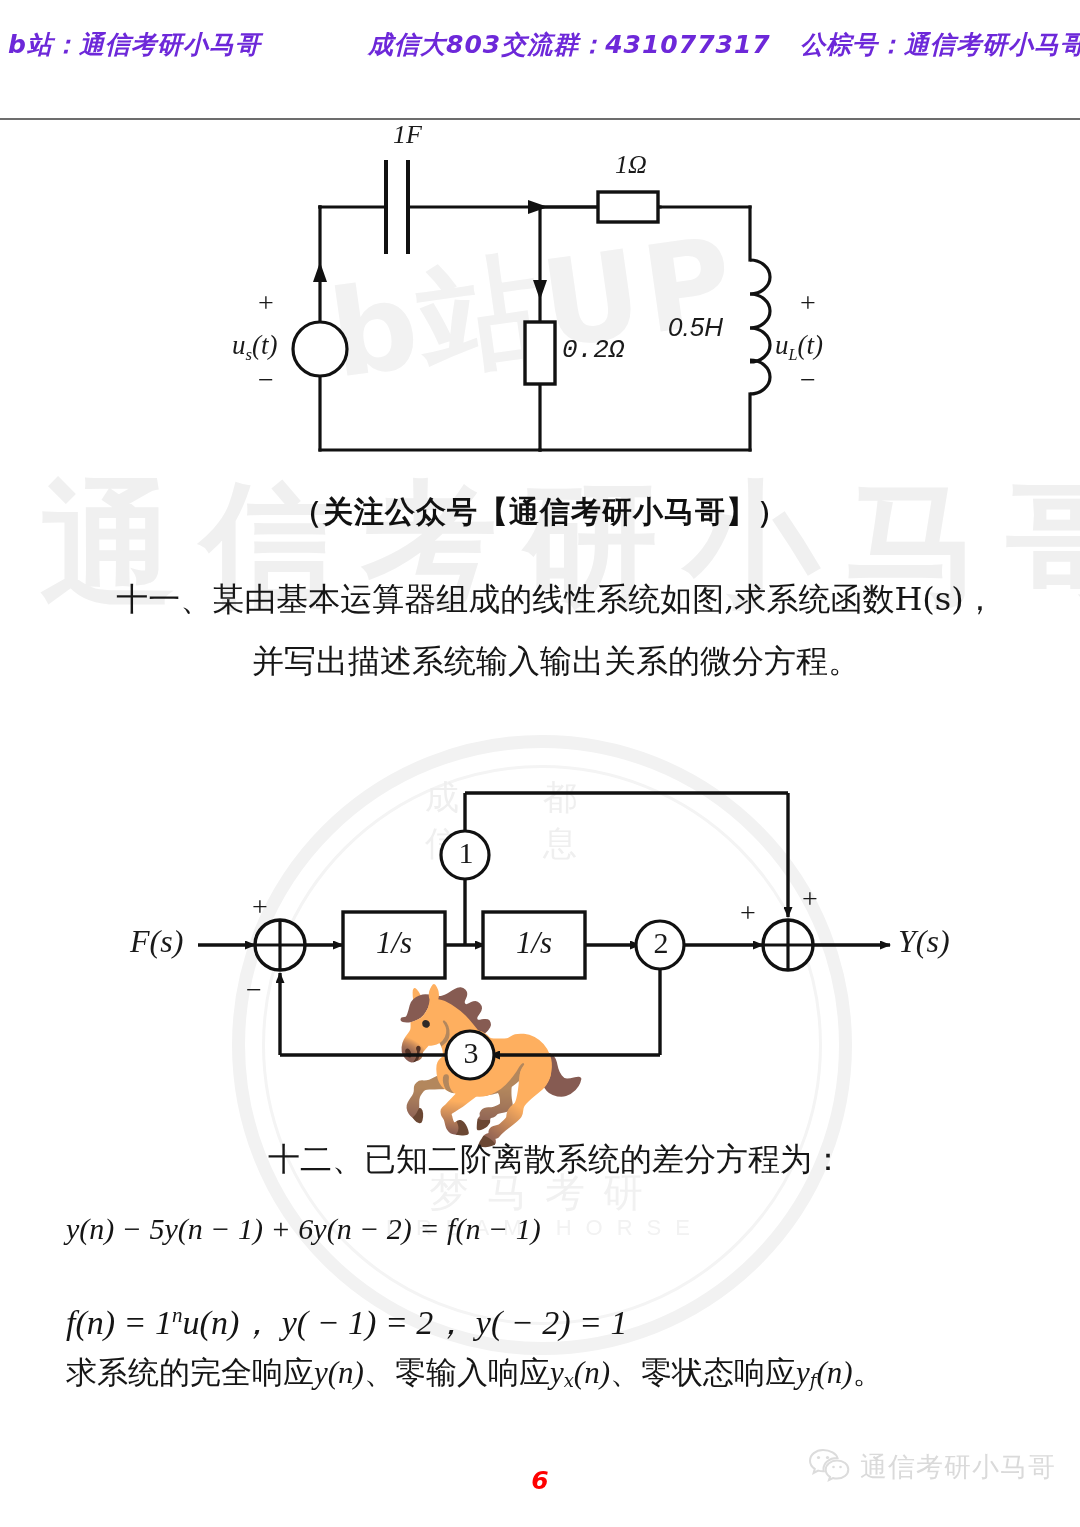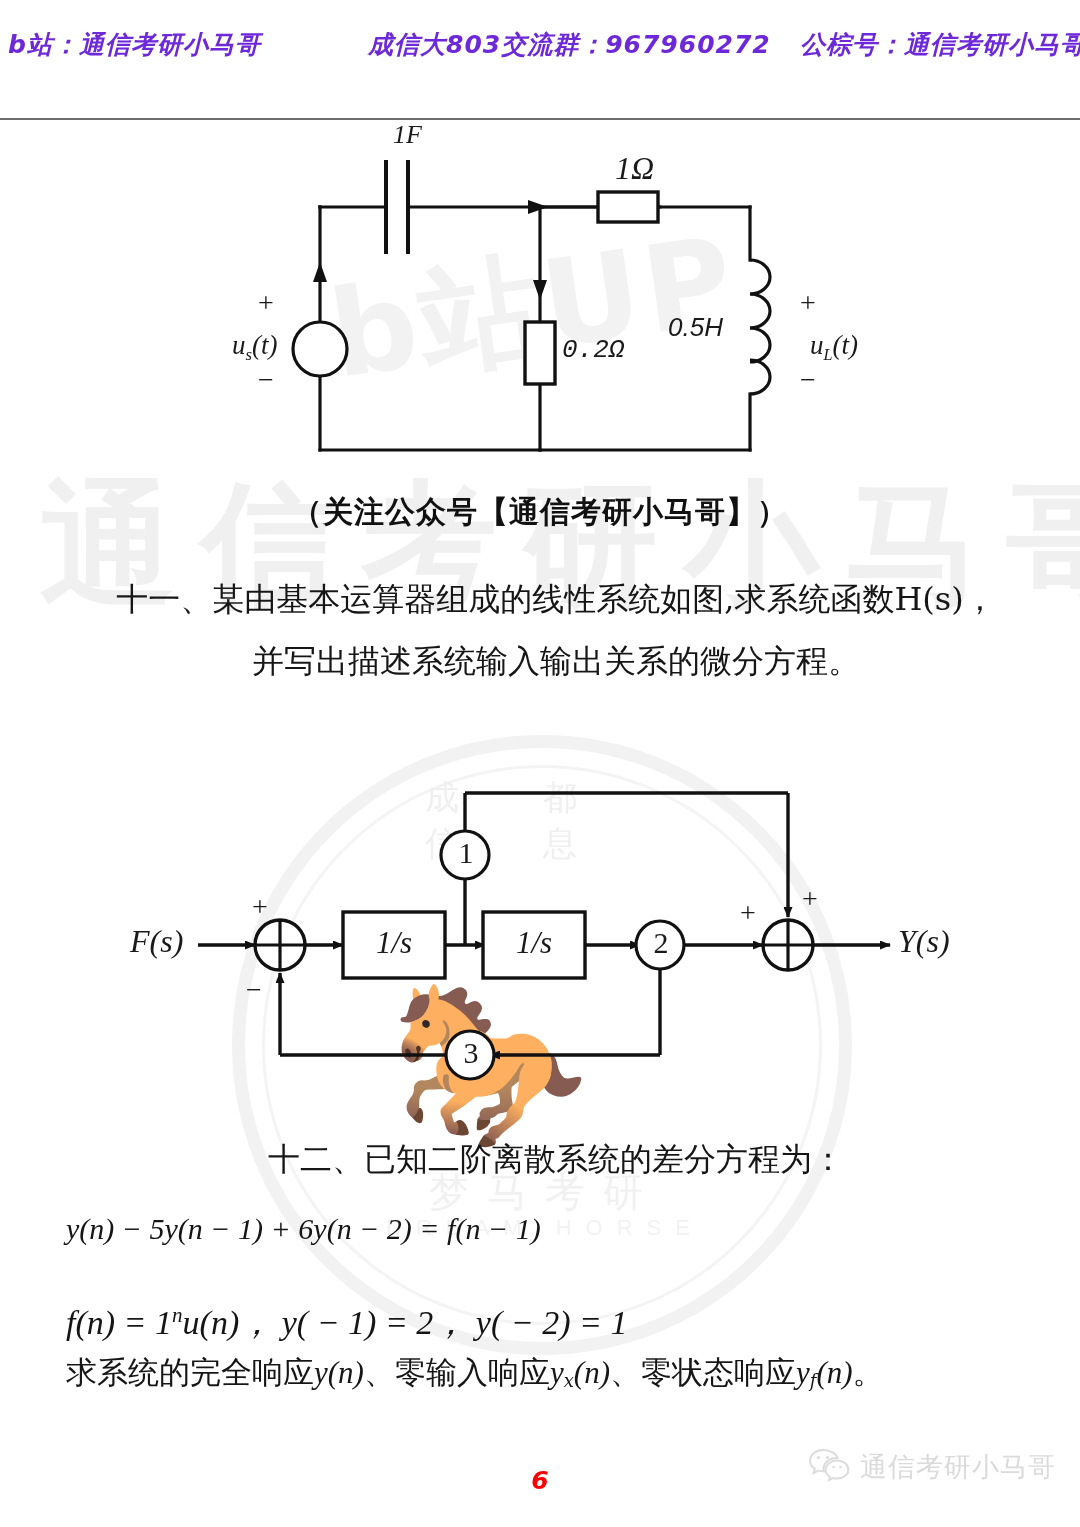--- a/index.html
+++ b/index.html
@@ -242,21 +242,21 @@
   <div class="wm-ring"></div>
   <div class="wm-ring2"></div>
   <div class="wm-ring-text-top">成都信息</div>
   <div class="wm-horse">🐎</div>
   <div class="wm-ring-text-mid">梦马考研</div>
   <div class="wm-ring-text-bottom">DREAM HORSE</div>
 </div>
 
 <div class="header">
   <div class="header-item hdr-left">b站：通信考研小马哥</div>
-  <div class="header-item hdr-mid">成信大803交流群：967960272</div>
+  <div class="header-item hdr-mid">成信大803交流群：431077317</div>
   <div class="header-item hdr-right">公棕号：通信考研小马哥</div>
 </div>
 <div class="rule"></div>
 
 <div class="content">
 
   <div class="circuit">
     <svg width="720" height="350" viewBox="0 0 720 350" xmlns="http://www.w3.org/2000/svg">
       <g stroke="#111" stroke-width="3.2" fill="none" stroke-linecap="square">
 
@@ -302,31 +302,31 @@
       </g>
 
       <g fill="#111">
         <polygon points="140,130 133,150 147,150"></polygon>
         <polygon points="360,168 353,148 367,148"></polygon>
         <polygon points="368,75 348,68 348,82"></polygon>
       </g>
     </svg>
 
     <div style="position:absolute;left:213px;top:-12px;font-size:26px;font-style:italic;font-family:'Liberation Serif',serif;">1F</div>
-    <div style="position:absolute;left:435px;top:18px;font-size:32px;font-style:italic;font-family:'Liberation Serif',serif;">1Ω</div>
+    <div style="position:absolute;left:435px;top:18px;font-size:26px;font-style:italic;font-family:'Liberation Serif',serif;">1Ω</div>
     <div style="position:absolute;left:382px;top:203px;font-size:26px;font-style:italic;font-family:Liberation Mono, monospace;">0.2Ω</div>
     <div style="position:absolute;left:488px;top:180px;font-size:26px;font-style:italic;font-family:Liberation Sans, sans-serif;">0.5H</div>
 
     <div style="position:absolute;left:52px;top:198px;font-size:27px;font-style:italic;font-family:'Liberation Serif',serif;">
       <span style="font-style:italic">u</span><sub style="font-size:0.62em;font-style:italic">s</sub><span style="font-style:italic">(t)</span>
     </div>
     <div style="position:absolute;left:78px;top:155px;font-size:28px;">+</div>
     <div style="position:absolute;left:78px;top:232px;font-size:28px;">−</div>
 
-    <div style="position:absolute;left:595px;top:198px;font-size:27px;font-family:'Liberation Serif',serif;margin-left:35px;">
+    <div style="position:absolute;left:595px;top:198px;font-size:27px;font-family:'Liberation Serif',serif;">
       <span style="font-style:italic">u</span><sub style="font-size:0.6em;font-style:italic">L</sub><span style="font-style:italic">(t)</span>
     </div>
     <div style="position:absolute;left:620px;top:155px;font-size:28px;">+</div>
     <div style="position:absolute;left:620px;top:232px;font-size:28px;">−</div>
   </div>
 
   <div class="caption">（关注公众号【通信考研小马哥】）</div>
 
   <div class="q-block" id="q11">
     <div class="q-line">十一、某由基本运算器组成的线性系统如图,求系统函数H(s)，</div>

